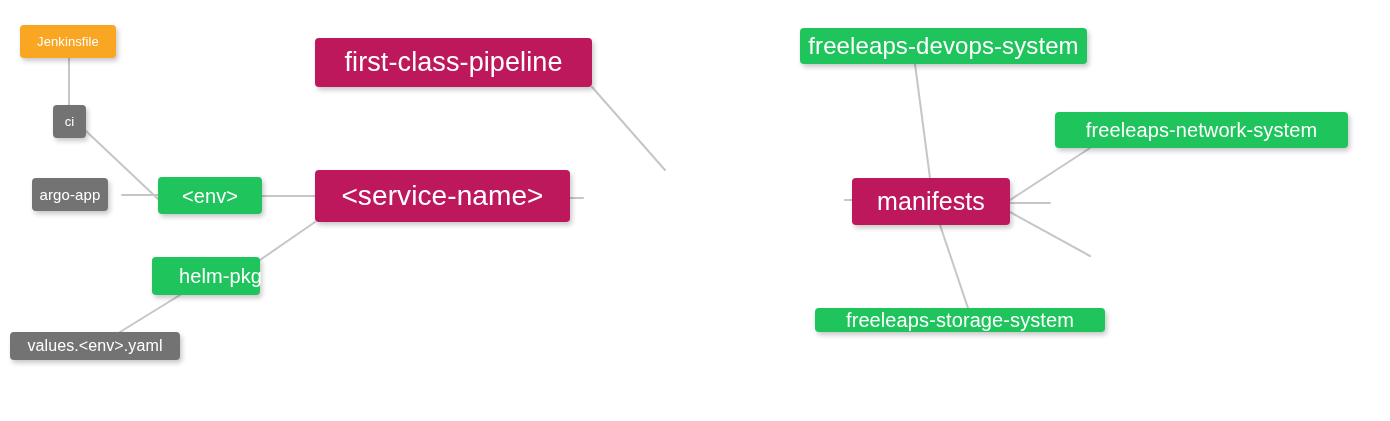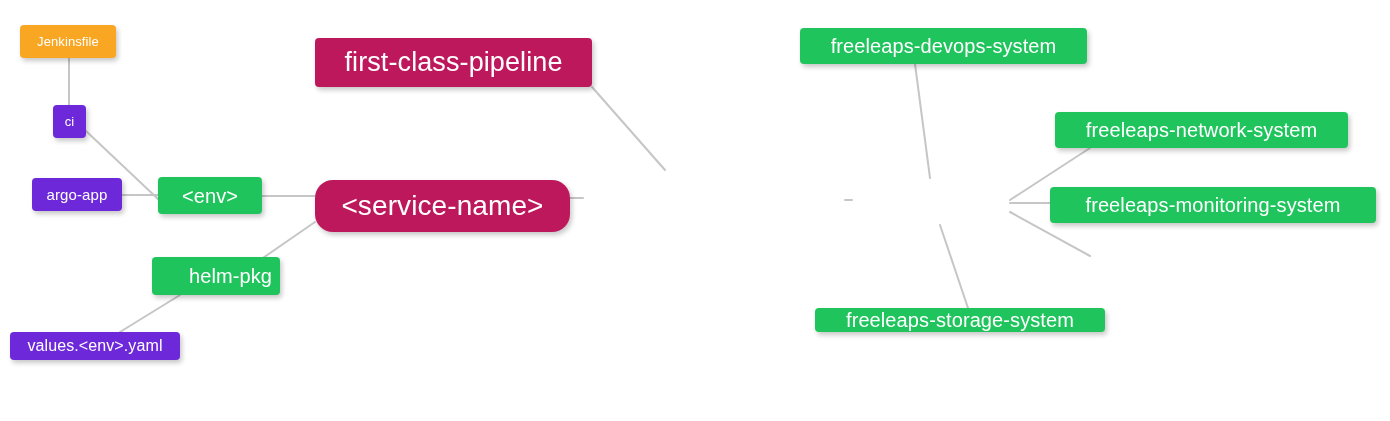--- a/index.html
+++ b/index.html
@@ -29,21 +29,21 @@
     color:#ffffff;
     border-radius:4px;
     white-space:nowrap;
     line-height:1;
     box-shadow:2px 3px 5px rgba(0,0,0,0.22);
     letter-spacing:0.1px;
     padding:0 10px;
     user-select:none;
   }
   .c-orange{background:#F9A623;}
-  .c-red{background:#6d28d9;}
+  .c-red{background:#737373;}
   .c-green{background:#1FC45D;}
   .c-blue{background:#be185d;}
   .c-dark{background:#3E3A37;}
 </style>
 </head>
 <body>
 
 <div id="map">
   <svg id="edges" viewBox="0 0 1390 421" xmlns="http://www.w3.org/2000/svg">
       <line x1="69" y1="58" x2="69" y2="105" stroke="#C6C6C6" stroke-width="2" stroke-linecap="round"></line>
@@ -56,23 +56,23 @@
       <line x1="592" y1="87" x2="665" y2="170" stroke="#C6C6C6" stroke-width="2" stroke-linecap="round"></line>
       <line x1="845" y1="200" x2="852" y2="200" stroke="#C6C6C6" stroke-width="2" stroke-linecap="round"></line>
       <line x1="930" y1="178" x2="915" y2="64" stroke="#C6C6C6" stroke-width="2" stroke-linecap="round"></line>
       <line x1="1010" y1="200" x2="1090" y2="148" stroke="#C6C6C6" stroke-width="2" stroke-linecap="round"></line>
       <line x1="1010" y1="203" x2="1050" y2="203" stroke="#C6C6C6" stroke-width="2" stroke-linecap="round"></line>
       <line x1="1010" y1="212" x2="1090" y2="256" stroke="#C6C6C6" stroke-width="2" stroke-linecap="round"></line>
       <line x1="940" y1="225" x2="968" y2="308" stroke="#C6C6C6" stroke-width="2" stroke-linecap="round"></line>
     </svg>
 <div class="node c-orange" style="left: 20px; top: 25px; width: 96px; height: 33px; font-size: 13px;">Jenkinsfile</div>
     <div class="node c-red" style="left: 53px; top: 105px; width: 33px; height: 33px; font-size: 13px;">ci</div>
-    <div class="node c-red" style="left: 32px; top: 178px; width: 90px; height: 33px; font-size: 15px;">argo-app</div>
+    <div class="node c-red" style="left: 32px; top: 178px; width: 76px; height: 33px; font-size: 15px;">argo-app</div>
     <div class="node c-green" style="left: 158px; top: 177px; width: 104px; height: 37px; font-size: 20px;">&lt;env&gt;</div>
-    <div class="node c-green" style="left: 152px; top: 257px; width: 128px; height: 38px; font-size: 20px; padding-left: 39px;">helm-pkg</div>
+    <div class="node c-green" style="left: 152px; top: 257px; width: 108px; height: 38px; font-size: 20px; padding-left: 39px;">helm-pkg</div>
     <div class="node c-red" style="left: 10px; top: 332px; width: 170px; height: 28px; font-size: 16px;">values.&lt;env&gt;.yaml</div>
     <div class="node c-blue" style="left: 315px; top: 38px; width: 277px; height: 49px; font-size: 27px;">first-class-pipeline</div>
-    <div class="node c-blue" style="left: 315px; top: 180px; width: 255px; height: 52px; font-size: 28px; border-radius: 18px;">&lt;service-name&gt;</div>
-    <div class="node c-green" style="left: 800px; top: 28px; width: 287px; height: 36px; font-size: 20px;">freeleaps-devops-system</div>
+    <div class="node c-blue" style="left: 315px; top: 170px; width: 255px; height: 52px; font-size: 28px;">&lt;service-name&gt;</div>
+    <div class="node c-blue" style="left: 852px; top: 178px; width: 158px; height: 47px; font-size: 25px;">manifests</div>
+    <div class="node c-green" style="left: 800px; top: 28px; width: 287px; height: 36px; font-size: 24px;">freeleaps-devops-system</div>
     <div class="node c-green" style="left: 1055px; top: 112px; width: 293px; height: 36px; font-size: 20px;">freeleaps-network-system</div>
-    <div class="node c-green" style="left: 1050px; top: 187px; width: 326px; height: 36px; font-size: 20px;">freeleaps-monitoring-system</div>
     <div class="node c-green" style="left: 815px; top: 308px; width: 290px; height: 24px; font-size: 20px;">freeleaps-storage-system</div>
   </div>
 
 </body></html>

